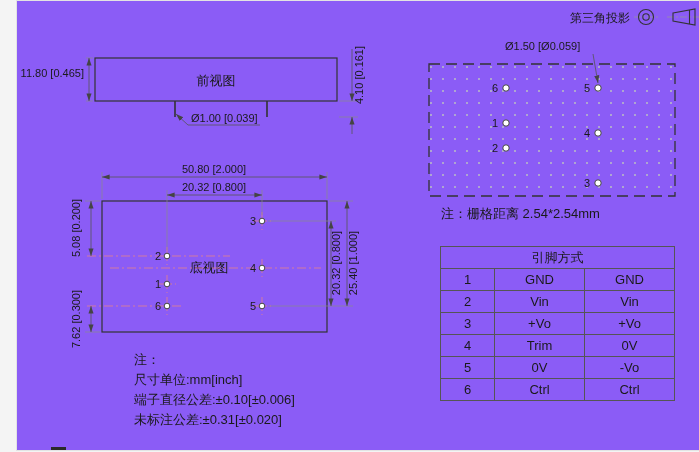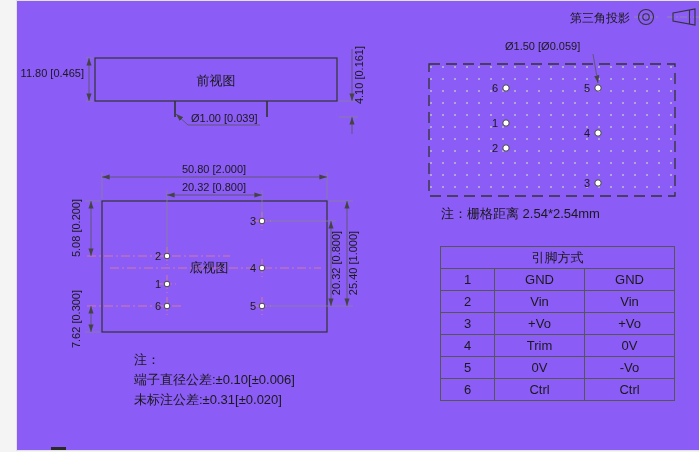--- a/index.html
+++ b/index.html
@@ -222,18 +222,19 @@
       <td>6</td>
       <td>Ctrl</td>
       <td>Ctrl</td>
     </tr>
   </tbody>
     </table>
 
   
   <div class="notes">
     <div>注：</div>
+    <div>尺寸单位:mm[inch]</div>
     <div>端子直径公差:±0.10[±0.006]</div>
     <div>未标注公差:±0.31[±0.020]</div>
   </div>
 
   <div class="edge-mark"></div>
 </div>
 
 </body></html>

